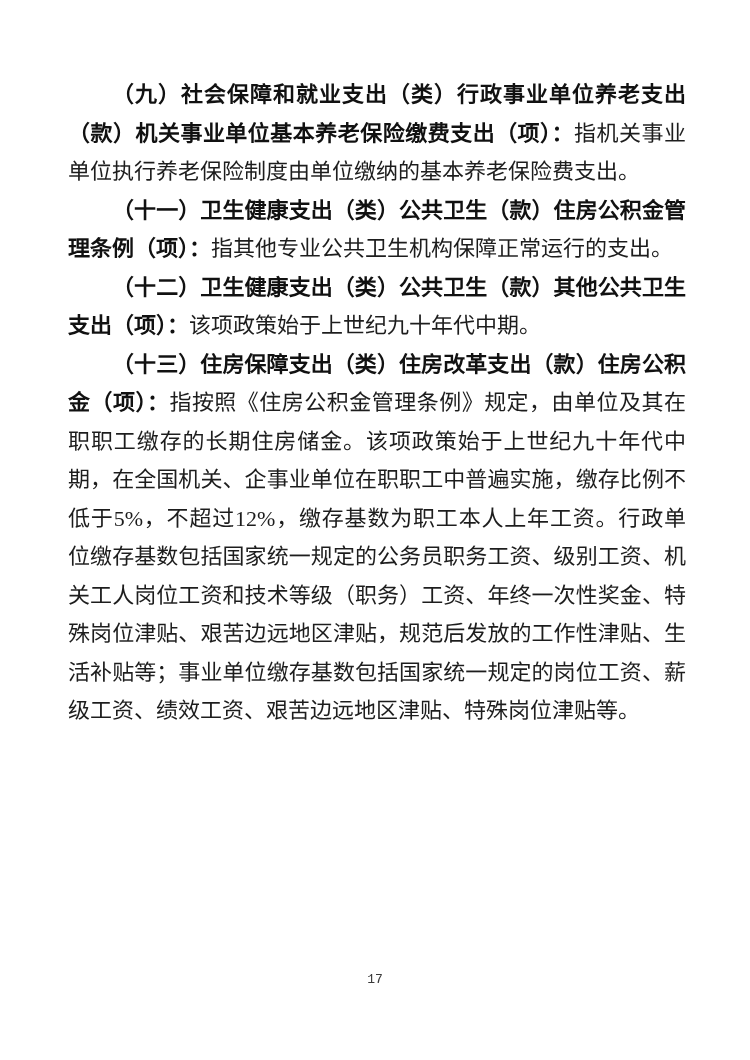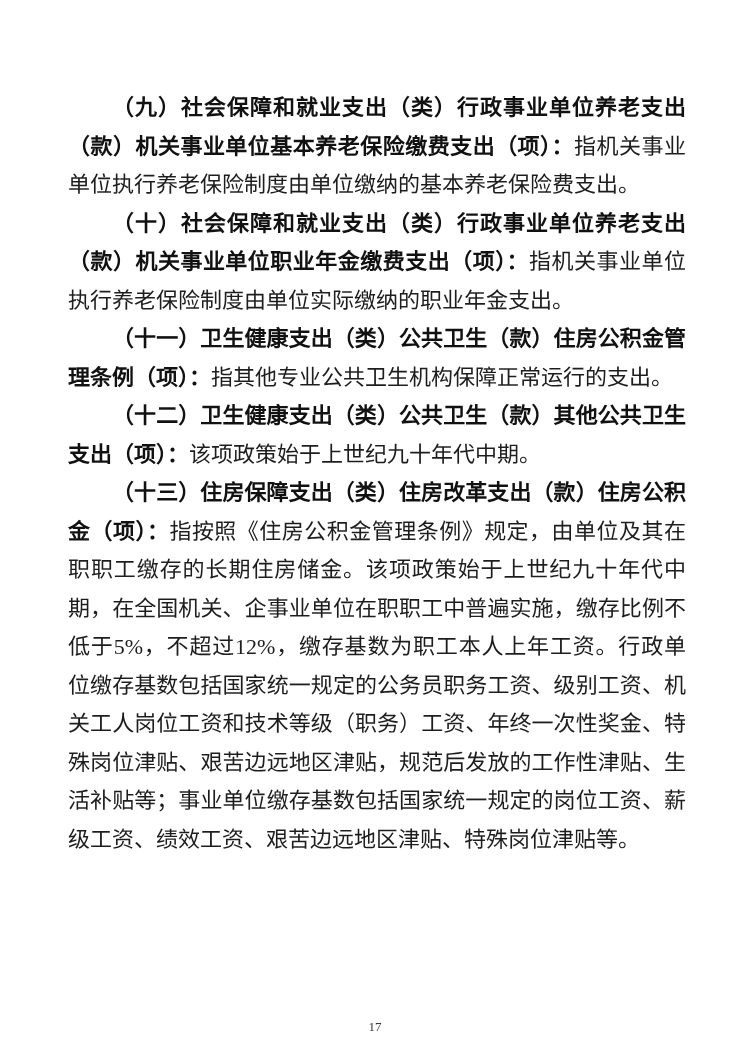--- a/index.html
+++ b/index.html
@@ -13,21 +13,21 @@
     width: 750px;
     height: 1060px;
     background: #ffffff;
     overflow: hidden;
     font-family: "Liberation Serif", "DejaVu Serif", serif;
     color: #1a1a1a;
   }
   .content {
     position: absolute;
     left: 68px;
-    top: 89px;
+    top: 76px;
     width: 618px;
   }
   .para {
     margin: 0;
     padding: 0;
     font-size: 22px;
     line-height: 38.5px;
     text-align: justify;
     text-indent: 2em;
     letter-spacing: 0;
@@ -42,33 +42,31 @@
     color: #1d1d1d;
   }
   .page-number {
     position: absolute;
     left: 0;
     right: 0;
     top: 972px;
     text-align: center;
     font-size: 13px;
     color: #3a3a3a;
-    font-family: Liberation Serif, serif;
-    margin-top: 47px;
+    font-family: Liberation Mono, monospace;
   }
 </style>
 </head>
 <body>
 
 <div class="page">
   <div class="content">
 
     <p class="para"><span class="para-head">（九）社会保障和就业支出（类）行政事业单位养老支出（款）机关事业单位基本养老保险缴费支出（项）：</span><span class="para-body">指机关事业单位执行养老保险制度由单位缴纳的基本养老保险费支出。</span></p>
 
-    <p class="para"><span class="para-head">（十）社会保障和就业支出（类）行政事业单位养老支出（款）机关事业单位职业年金缴费支出（项）：</span><span class="para-body">指机关事业单位执行养老保险制度由单位实际缴纳的职业年金支出。</span></p>
 
     <p class="para"><span class="para-head">（十一）卫生健康支出（类）公共卫生（款）住房公积金管理条例（项）：</span><span class="para-body">指其他专业公共卫生机构保障正常运行的支出。</span></p>
 
     <p class="para"><span class="para-head">（十二）卫生健康支出（类）公共卫生（款）其他公共卫生支出（项）：</span><span class="para-body">该项政策始于上世纪九十年代中期。</span></p>
 
     <p class="para"><span class="para-head">（十三）住房保障支出（类）住房改革支出（款）住房公积金（项）：</span><span class="para-body">指按照《住房公积金管理条例》规定，由单位及其在职职工缴存的长期住房储金。该项政策始于上世纪九十年代中期，在全国机关、企事业单位在职职工中普遍实施，缴存比例不低于5%，不超过12%，缴存基数为职工本人上年工资。行政单位缴存基数包括国家统一规定的公务员职务工资、级别工资、机关工人岗位工资和技术等级（职务）工资、年终一次性奖金、特殊岗位津贴、艰苦边远地区津贴，规范后发放的工作性津贴、生活补贴等；事业单位缴存基数包括国家统一规定的岗位工资、薪级工资、绩效工资、艰苦边远地区津贴、特殊岗位津贴等。</span></p>
 
 
   </div>
 

